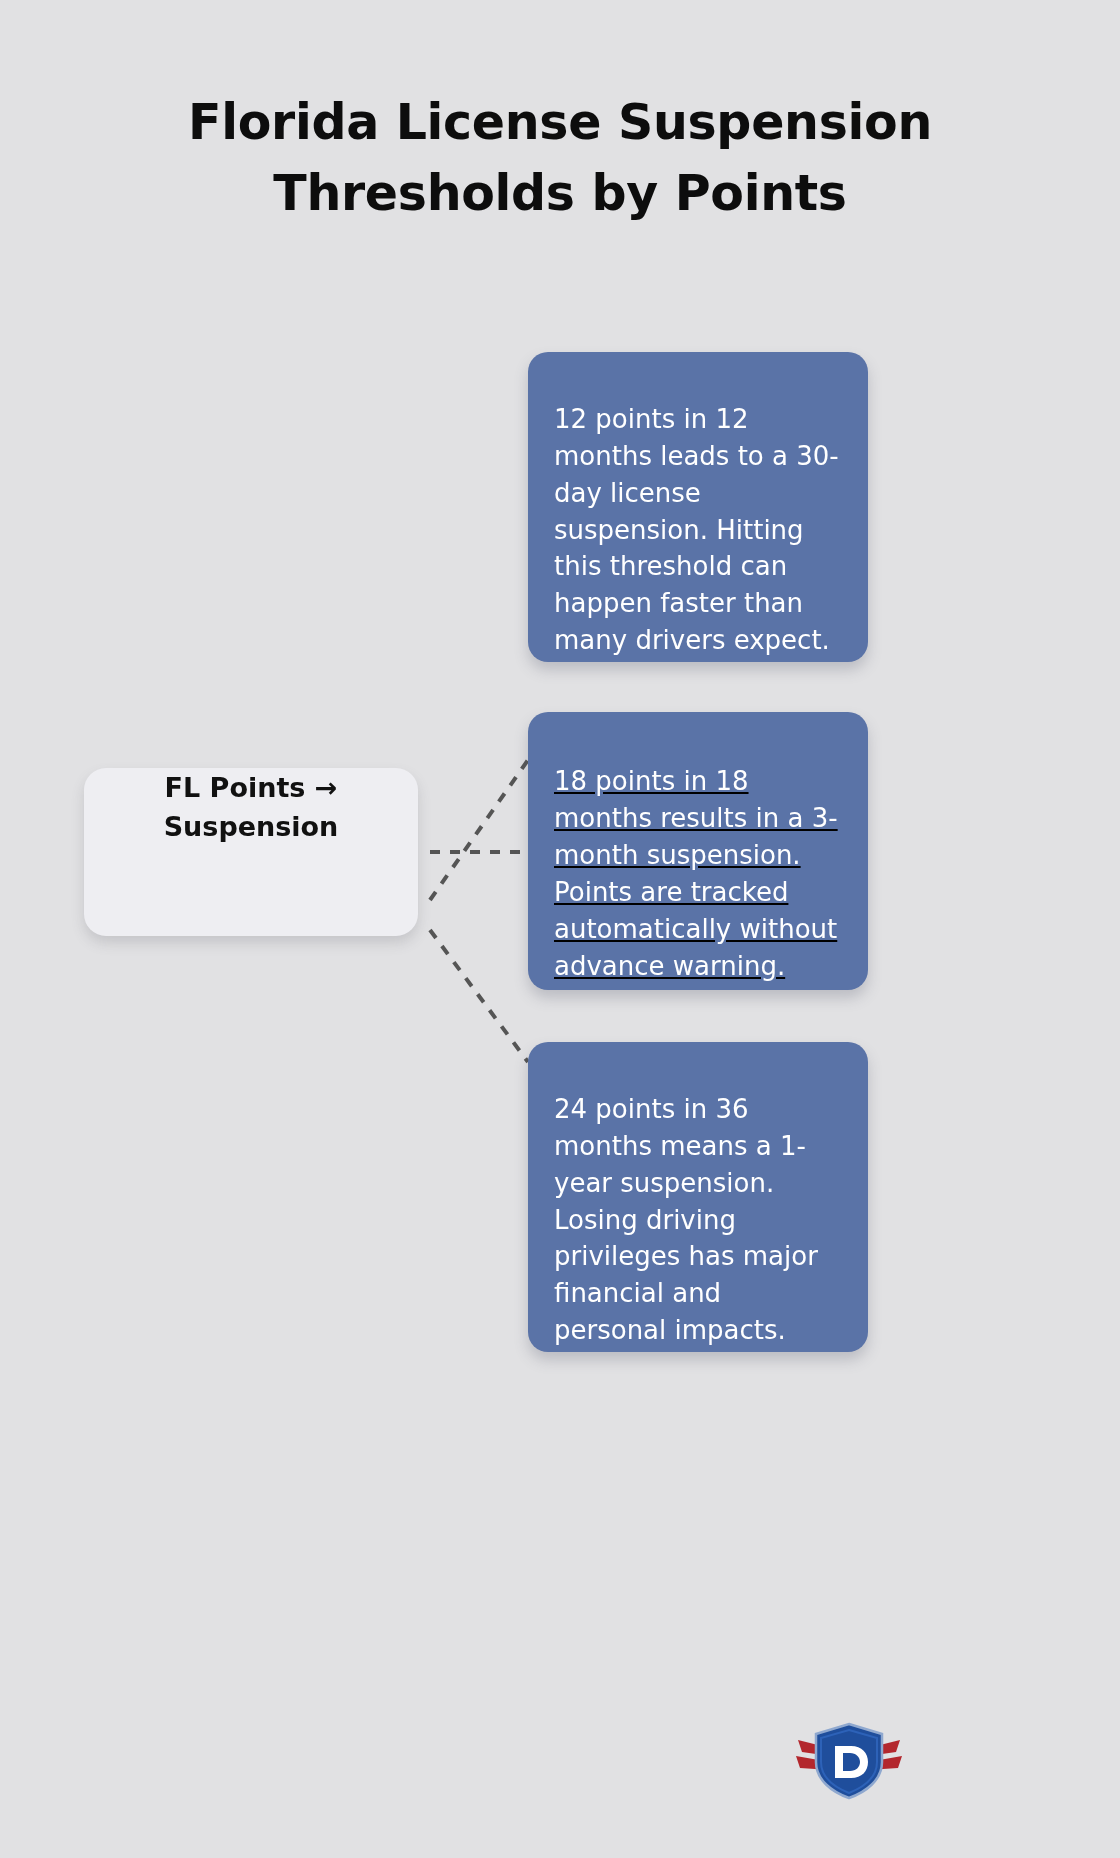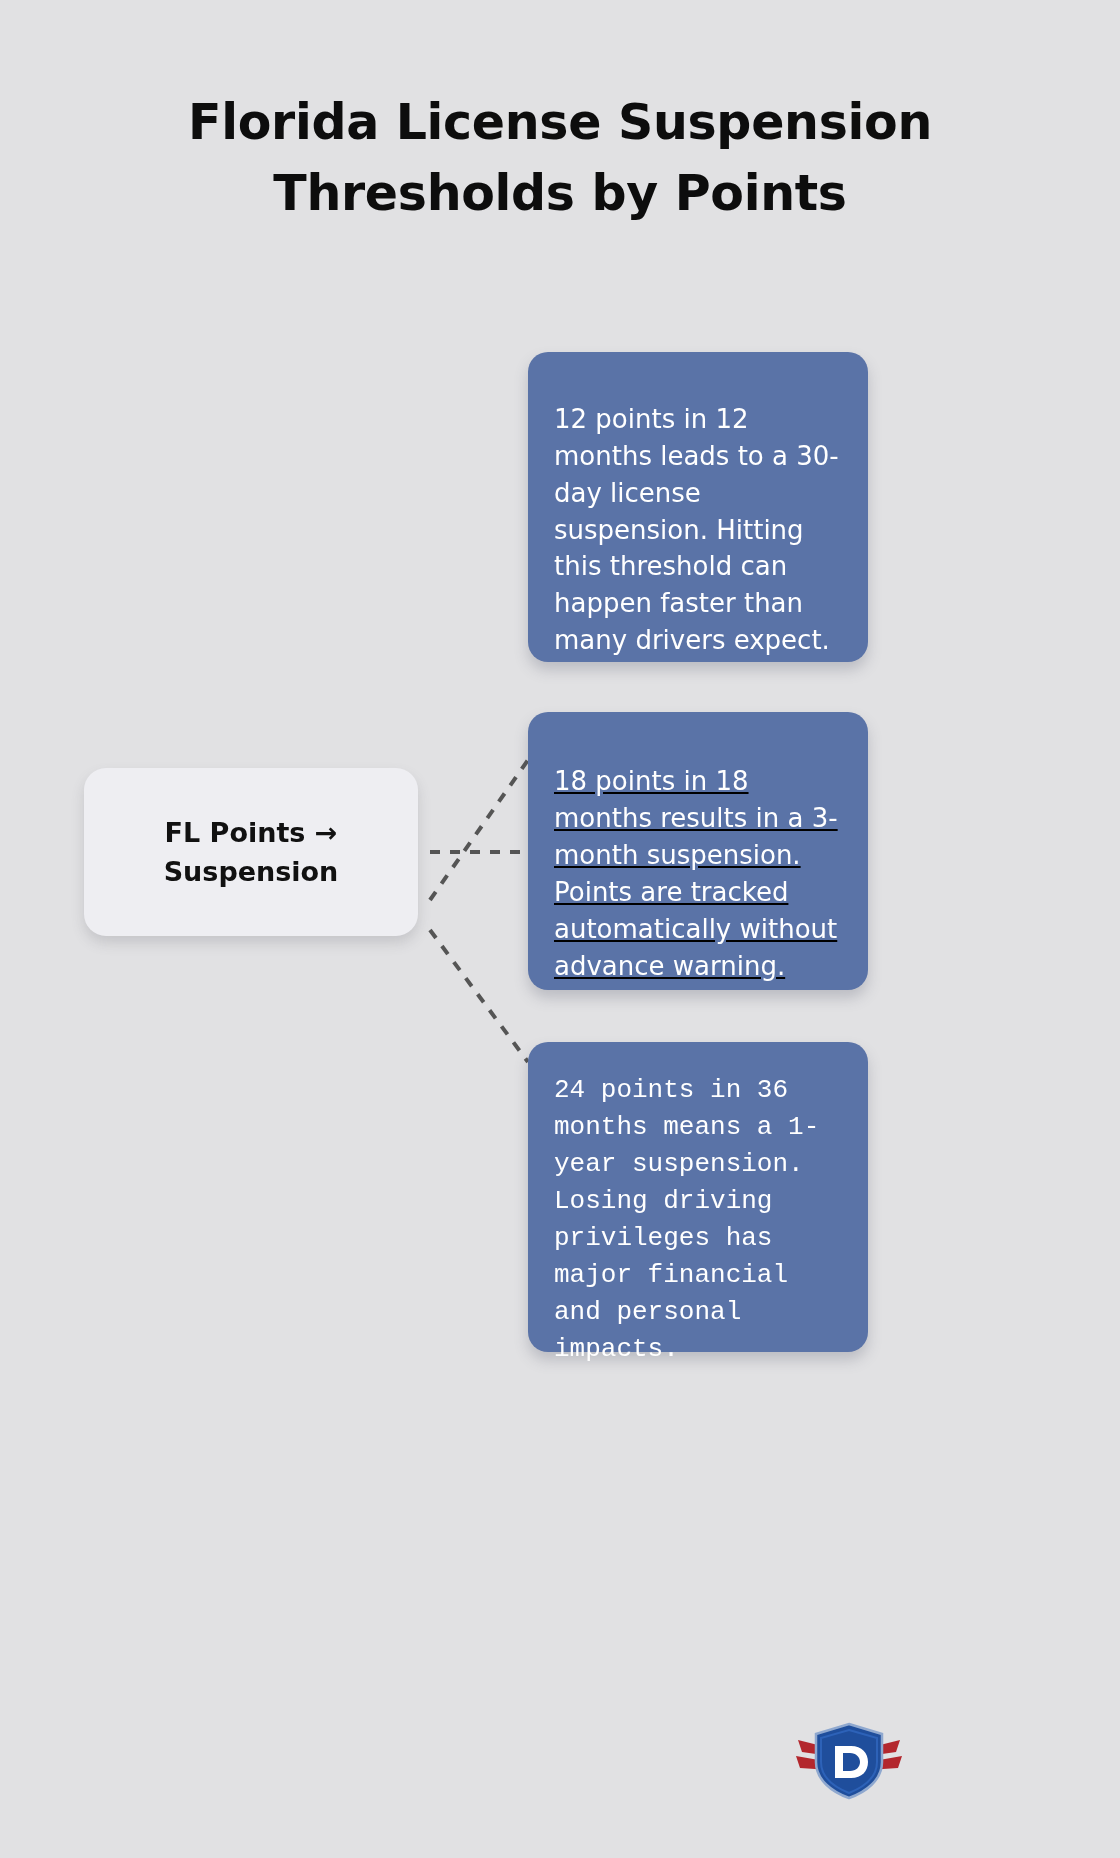--- a/index.html
+++ b/index.html
@@ -52,21 +52,20 @@
   .center-node {
     position: absolute;
     left: 84px;
     top: 768px;
     width: 334px;
     height: 168px;
     background: #eeeef2;
     border-radius: 22px;
     box-shadow: 0 7px 13px rgba(90, 90, 100, 0.20);
     display: flex;
-    align-items: center;
     justify-content: center;
   }
   .center-node-label {
     font-size: 27px;
     font-weight: 700;
     line-height: 1.45;
     color: #111111;
     text-align: center;
     padding: 0 22px;
     white-space: pre-line;
@@ -87,21 +86,21 @@
   .card-text {
     font-size: 26px;
     line-height: 1.42;
     color: #ffffff;
     padding: 26px 28px 16px 26px;
     margin-top: 36px;
   }
 
   #card-0 { top: 352px;  height: 310px; }
   #card-1 { top: 712px;  height: 278px; text-decoration: underline; }
-  #card-2 { top: 1042px; height: 310px; font-family: Liberation Mono, monospace; }
+  #card-2 { top: 1042px; height: 310px; }
 
   
   .logo {
     position: absolute;
     left: 796px;
     top: 1718px;
     width: 106px;
     height: 86px;
   }
 </style>

